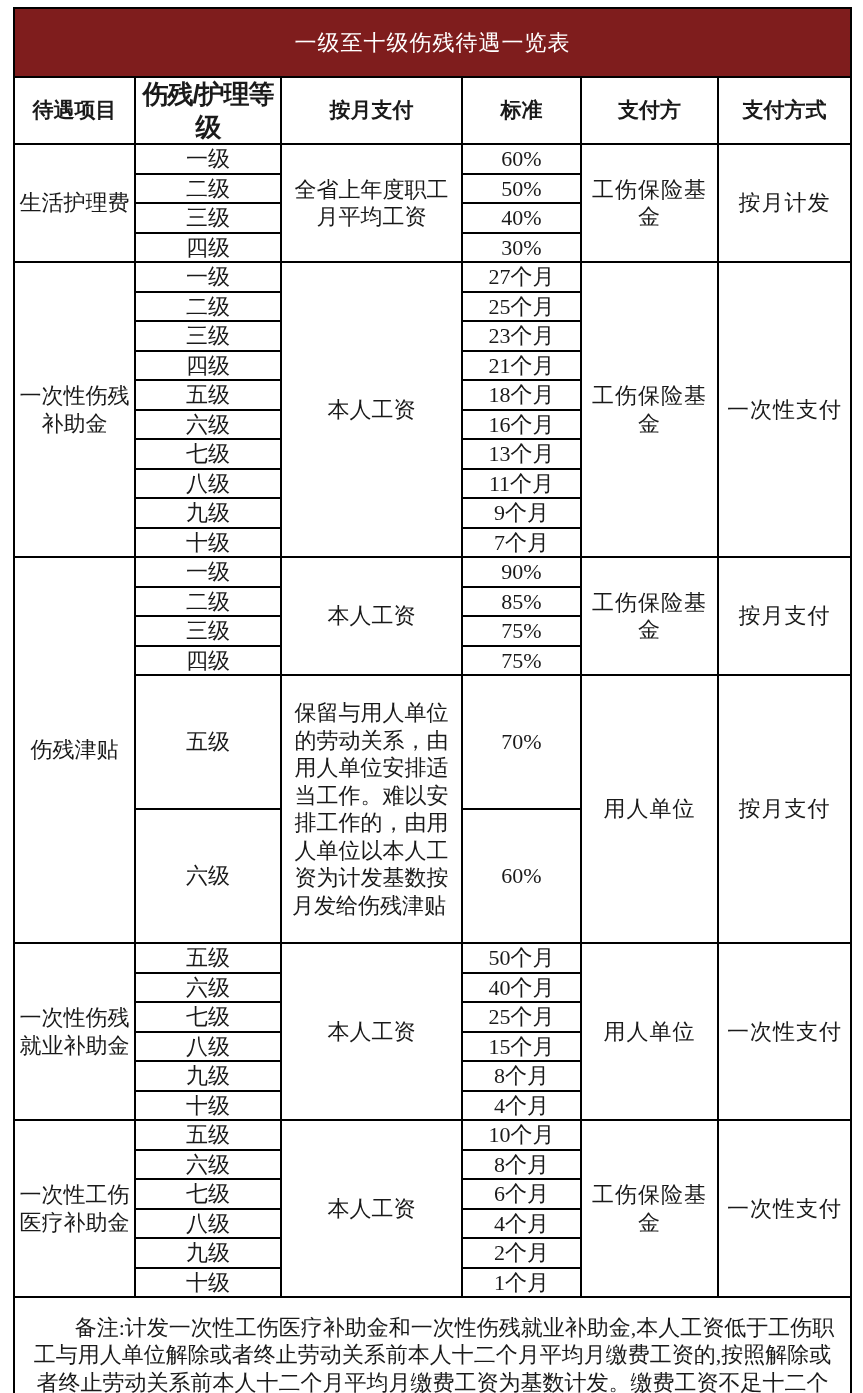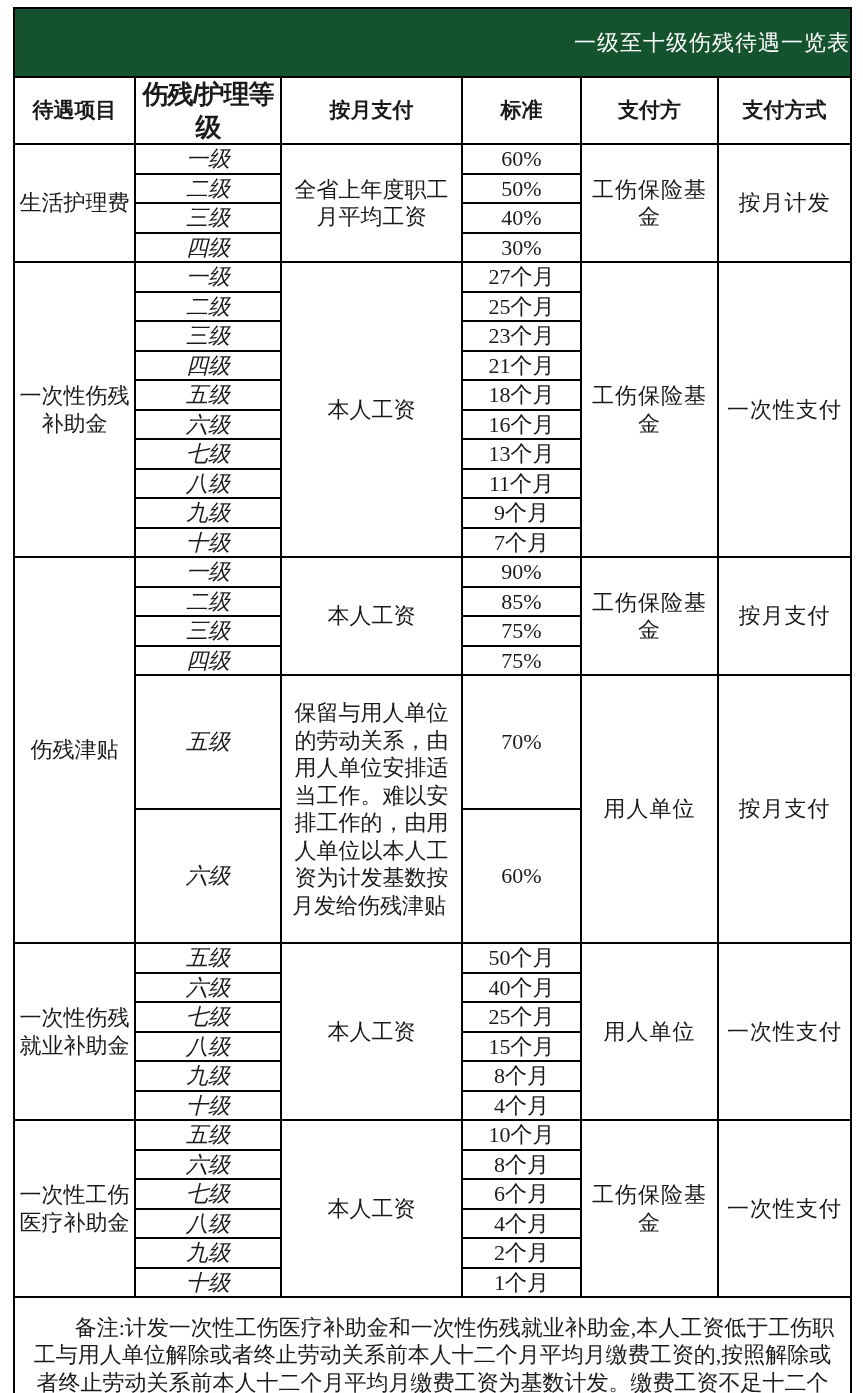--- a/index.html
+++ b/index.html
@@ -65,21 +65,21 @@
     line-height: 1.9;
   }
   td.base-long {
     font-size: 23px;
     text-align: justify;
     text-align-last: left;
     padding: 6px 10px;
     line-height: 2.05;
     margin-left: 20px;
   }
-  td.level-cell { font-size: 22px; font-style: italic; }
+  td.level-cell { font-size: 22px; }
   td.std-cell   { font-size: 22px; }
   td.payer-cell, td.method-cell { font-size: 23px; letter-spacing: 1px; }
 
   td.note-cell {
     text-align: justify;
     font-size: 27px;
     line-height: 46px;
     padding: 10px 14px 14px 14px;
     height: 230px;
     vertical-align: top;
@@ -95,21 +95,21 @@
     <col style="width:121px">
         <col style="width:146px">
         <col style="width:181px">
     <col style="width:119px">
         <col style="width:137px">
         <col style="width:133px">
   </colgroup>
 
   <tbody>
     <tr>
-      <td class="title-cell" colspan="6" style="background: #14532d; color: rgb(255, 255, 255); text-align: right;">
+      <td class="title-cell" colspan="6" style="background: #7f1d1d; color: rgb(255, 255, 255);">
         <span>一级至十级伤残待遇一览表</span>
       </td>
     </tr>
   </tbody>
 
   <tbody>
     <tr class="header-row">
       <th>待遇项目</th>
       <th class="col-level">伤残/护理等级</th>
       <th>按月支付</th>

